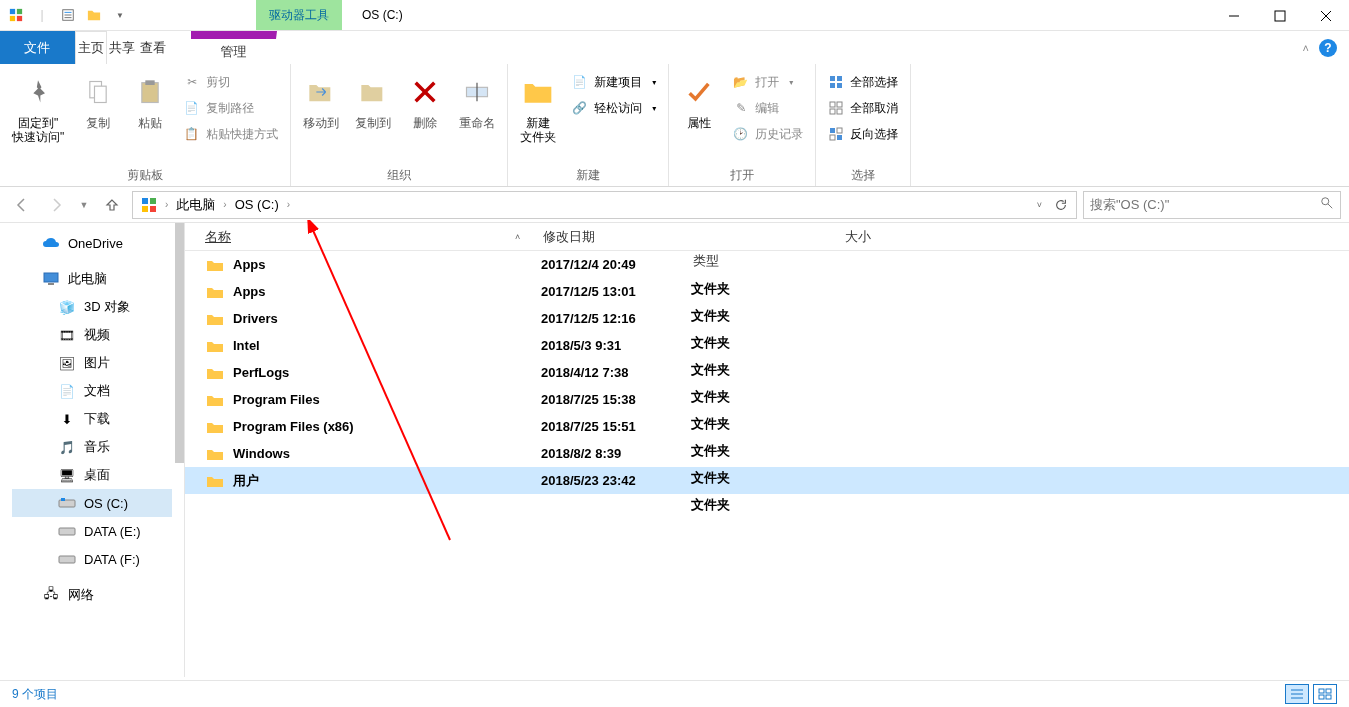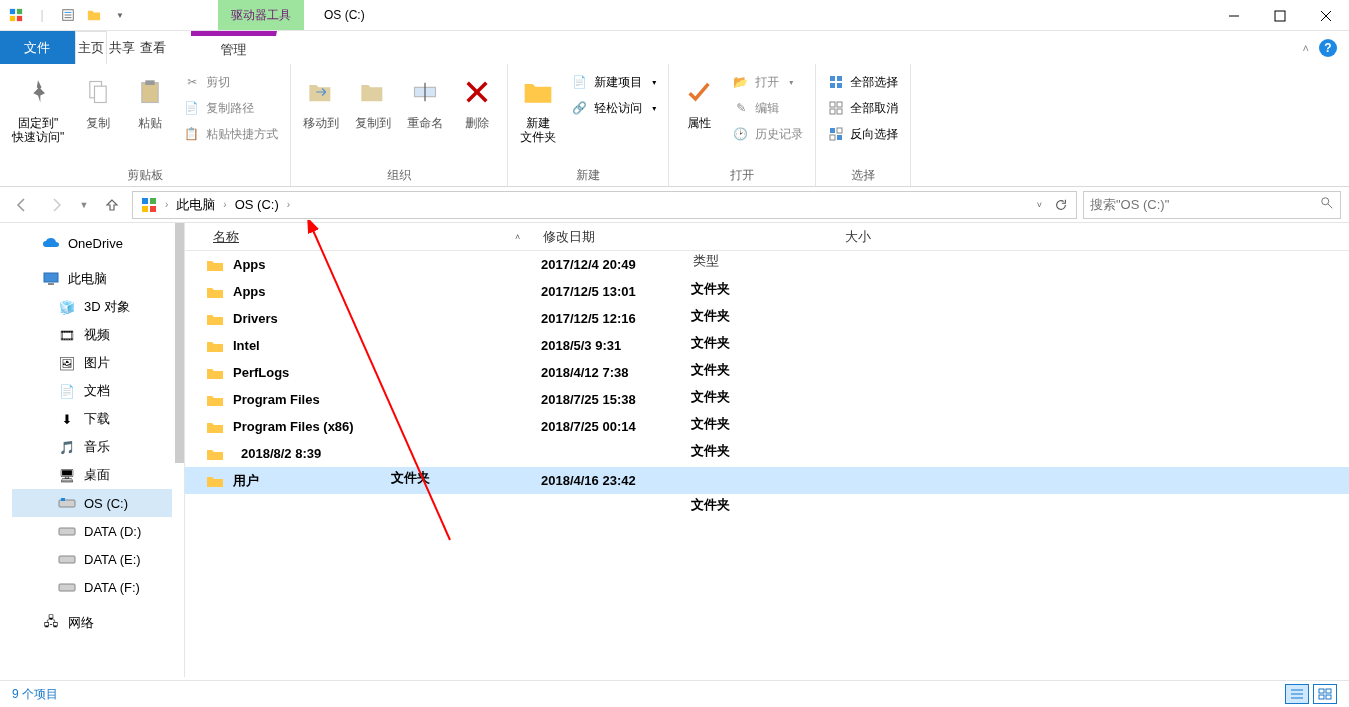--- a/index.html
+++ b/index.html
@@ -29,24 +29,24 @@
 .qat-btn {
   width: 24px;
   height: 24px;
   display: flex;
   align-items: center;
   justify-content: center;
   color: #333;
 }
 .qat-btn svg { width: 14px; height: 14px; }
 .titlebar .contextual-tab {
-  margin-left: 82px;
+  margin-left: 120px;
   width: 86px;
   background: #9EE49E;
-  color: #701a75;
+  color: #0369a1;
   display: flex;
   align-items: center;
   justify-content: center;
   font-size: 12px;
 }
 .titlebar .window-title {
   margin-left: 20px;
   display: flex;
   align-items: center;
   color: #000;
@@ -91,21 +91,21 @@
 .tab.active {
   border-left: 1px solid #e1e1e1;
   border-right: 1px solid #e1e1e1;
   border-top: 1px solid #e1e1e1;
   background: #fff;
 }
 .tab.context {
   margin-left: 0;
   width: 86px;
   justify-content: center;
-  border-top: 5px solid #a21caf;
+  border-top: 8px solid #a21caf;
 }
 .tabsrow .spacer { flex: 1; }
 .tabsrow .right-icons {
   display: flex;
   align-items: center;
   padding-right: 12px;
   gap: 10px;
 }
 .help-icon {
   width: 18px; height: 18px; border-radius: 50%;
@@ -274,21 +274,21 @@
 }
 .list-header {
   height: 28px;
   display: flex;
   align-items: center;
   border-bottom: 1px solid #e8e8e8;
   font-size: 13px;
   color: #333;
 }
 .col { padding: 0 8px; }
-.col-name { width: 330px; padding-left: 28px; text-decoration: underline; }
+.col-name { width: 330px; padding-left: 20px; text-decoration: underline; }
 .col-date { width: 150px; }
 .col-type { width: 152px; margin-top: 48px; }
 .col-size { width: 100px; }
 .list-row {
   height: 27px;
   display: flex;
   align-items: center;
   font-size: 13px;
   font-weight: bold;
 }
@@ -459,34 +459,34 @@
         <div class="icon-slot">
             <svg width="28" height="28" viewBox="0 0 24 24">
               <path d="M2 6 h6 l2 2 h10 v12 h-18 z" fill="#e0cfa0"></path>
             </svg>
           </div>
         <div class="label">复制到</div>
       </div>
       <div class="big-btn">
         <div class="icon-slot">
             <svg width="28" height="28" viewBox="0 0 24 24">
-              <rect x="3" y="8" width="18" height="8" fill="#d5e5f5" stroke="#bbb"></rect>
-              <line x1="12" y1="4" x2="12" y2="20" stroke="#555"></line>
-            </svg>
-          </div>
-        <div class="label">重命名</div>
+              <line x1="4" y1="4" x2="20" y2="20" stroke="#c00000" stroke-width="3"></line>
+              <line x1="20" y1="4" x2="4" y2="20" stroke="#c00000" stroke-width="3"></line>
+            </svg>
+          </div>
+        <div class="label">删除</div>
       </div>
       <div class="big-btn">
         <div class="icon-slot">
             <svg width="28" height="28" viewBox="0 0 24 24">
-              <line x1="4" y1="4" x2="20" y2="20" stroke="#c00000" stroke-width="3"></line>
-              <line x1="20" y1="4" x2="4" y2="20" stroke="#c00000" stroke-width="3"></line>
-            </svg>
-          </div>
-        <div class="label">删除</div>
+              <rect x="3" y="8" width="18" height="8" fill="#d5e5f5" stroke="#bbb"></rect>
+              <line x1="12" y1="4" x2="12" y2="20" stroke="#555"></line>
+            </svg>
+          </div>
+        <div class="label">重命名</div>
       </div>
     </div>
     <div class="group-label">组织</div>
   </div>
 
   <div class="ribbon-group">
     <div class="group-body">
       <div class="big-btn enabled">
         <div class="icon-slot">
             <svg width="32" height="32" viewBox="0 0 24 24">
@@ -688,28 +688,20 @@
           </svg>
         </span>
         <span>OS (C:)</span>
       </div>
     <div class="tree-item level2">
         <span class="tree-icon">
           <svg width="18" height="12" viewBox="0 0 18 12">
             <rect x="1" y="3" width="16" height="7" rx="1" fill="#d0d0d0" stroke="#888"></rect>
           </svg>
         </span>
-        <span>DATA (D:)</span>
-      </div>
-    <div class="tree-item level2">
-        <span class="tree-icon">
-          <svg width="18" height="12" viewBox="0 0 18 12">
-            <rect x="1" y="3" width="16" height="7" rx="1" fill="#d0d0d0" stroke="#888"></rect>
-          </svg>
-        </span>
         <span>DATA (E:)</span>
       </div>
     <div class="tree-item level2">
         <span class="tree-icon">
           <svg width="18" height="12" viewBox="0 0 18 12">
             <rect x="1" y="3" width="16" height="7" rx="1" fill="#d0d0d0" stroke="#888"></rect>
           </svg>
         </span>
         <span>DATA (F:)</span>
       </div>
@@ -795,42 +787,43 @@
           <span class="col col-type">文件夹</span>
           <span class="col col-size"></span>
         </div>
         <div class="list-row">
           <span class="ficon">
             <svg width="18" height="14" viewBox="0 0 18 14">
               <path d="M1 3 h5 l2 2 h9 v8 h-16 z" class="folder-svg"></path>
             </svg>
           </span>
           <span class="fname">Program Files (x86)</span>
-          <span class="col col-date">2018/7/25 00:14</span>
+          <span class="col col-date">2018/7/25 15:51</span>
           <span class="col col-type">文件夹</span>
           <span class="col col-size"></span>
         </div>
         <div class="list-row">
           <span class="ficon">
             <svg width="18" height="14" viewBox="0 0 18 14">
               <path d="M1 3 h5 l2 2 h9 v8 h-16 z" class="folder-svg"></path>
             </svg>
           </span>
+          <span class="fname">Windows</span>
           <span class="col col-date">2018/8/2 8:39</span>
           <span class="col col-type">文件夹</span>
           <span class="col col-size"></span>
         </div>
         <div class="list-row selected">
           <span class="ficon">
             <svg width="18" height="14" viewBox="0 0 18 14">
               <path d="M1 3 h5 l2 2 h9 v8 h-16 z" class="folder-svg"></path>
             </svg>
           </span>
           <span class="fname">用户</span>
-          <span class="col col-date">2018/4/16 23:42</span>
+          <span class="col col-date">2018/5/23 23:42</span>
           <span class="col col-type">文件夹</span>
           <span class="col col-size"></span>
         </div>
       </div>
   </div>
 </div>
 
 <div class="statusbar">
   <span>9 个项目</span>
   <div class="status-right">

